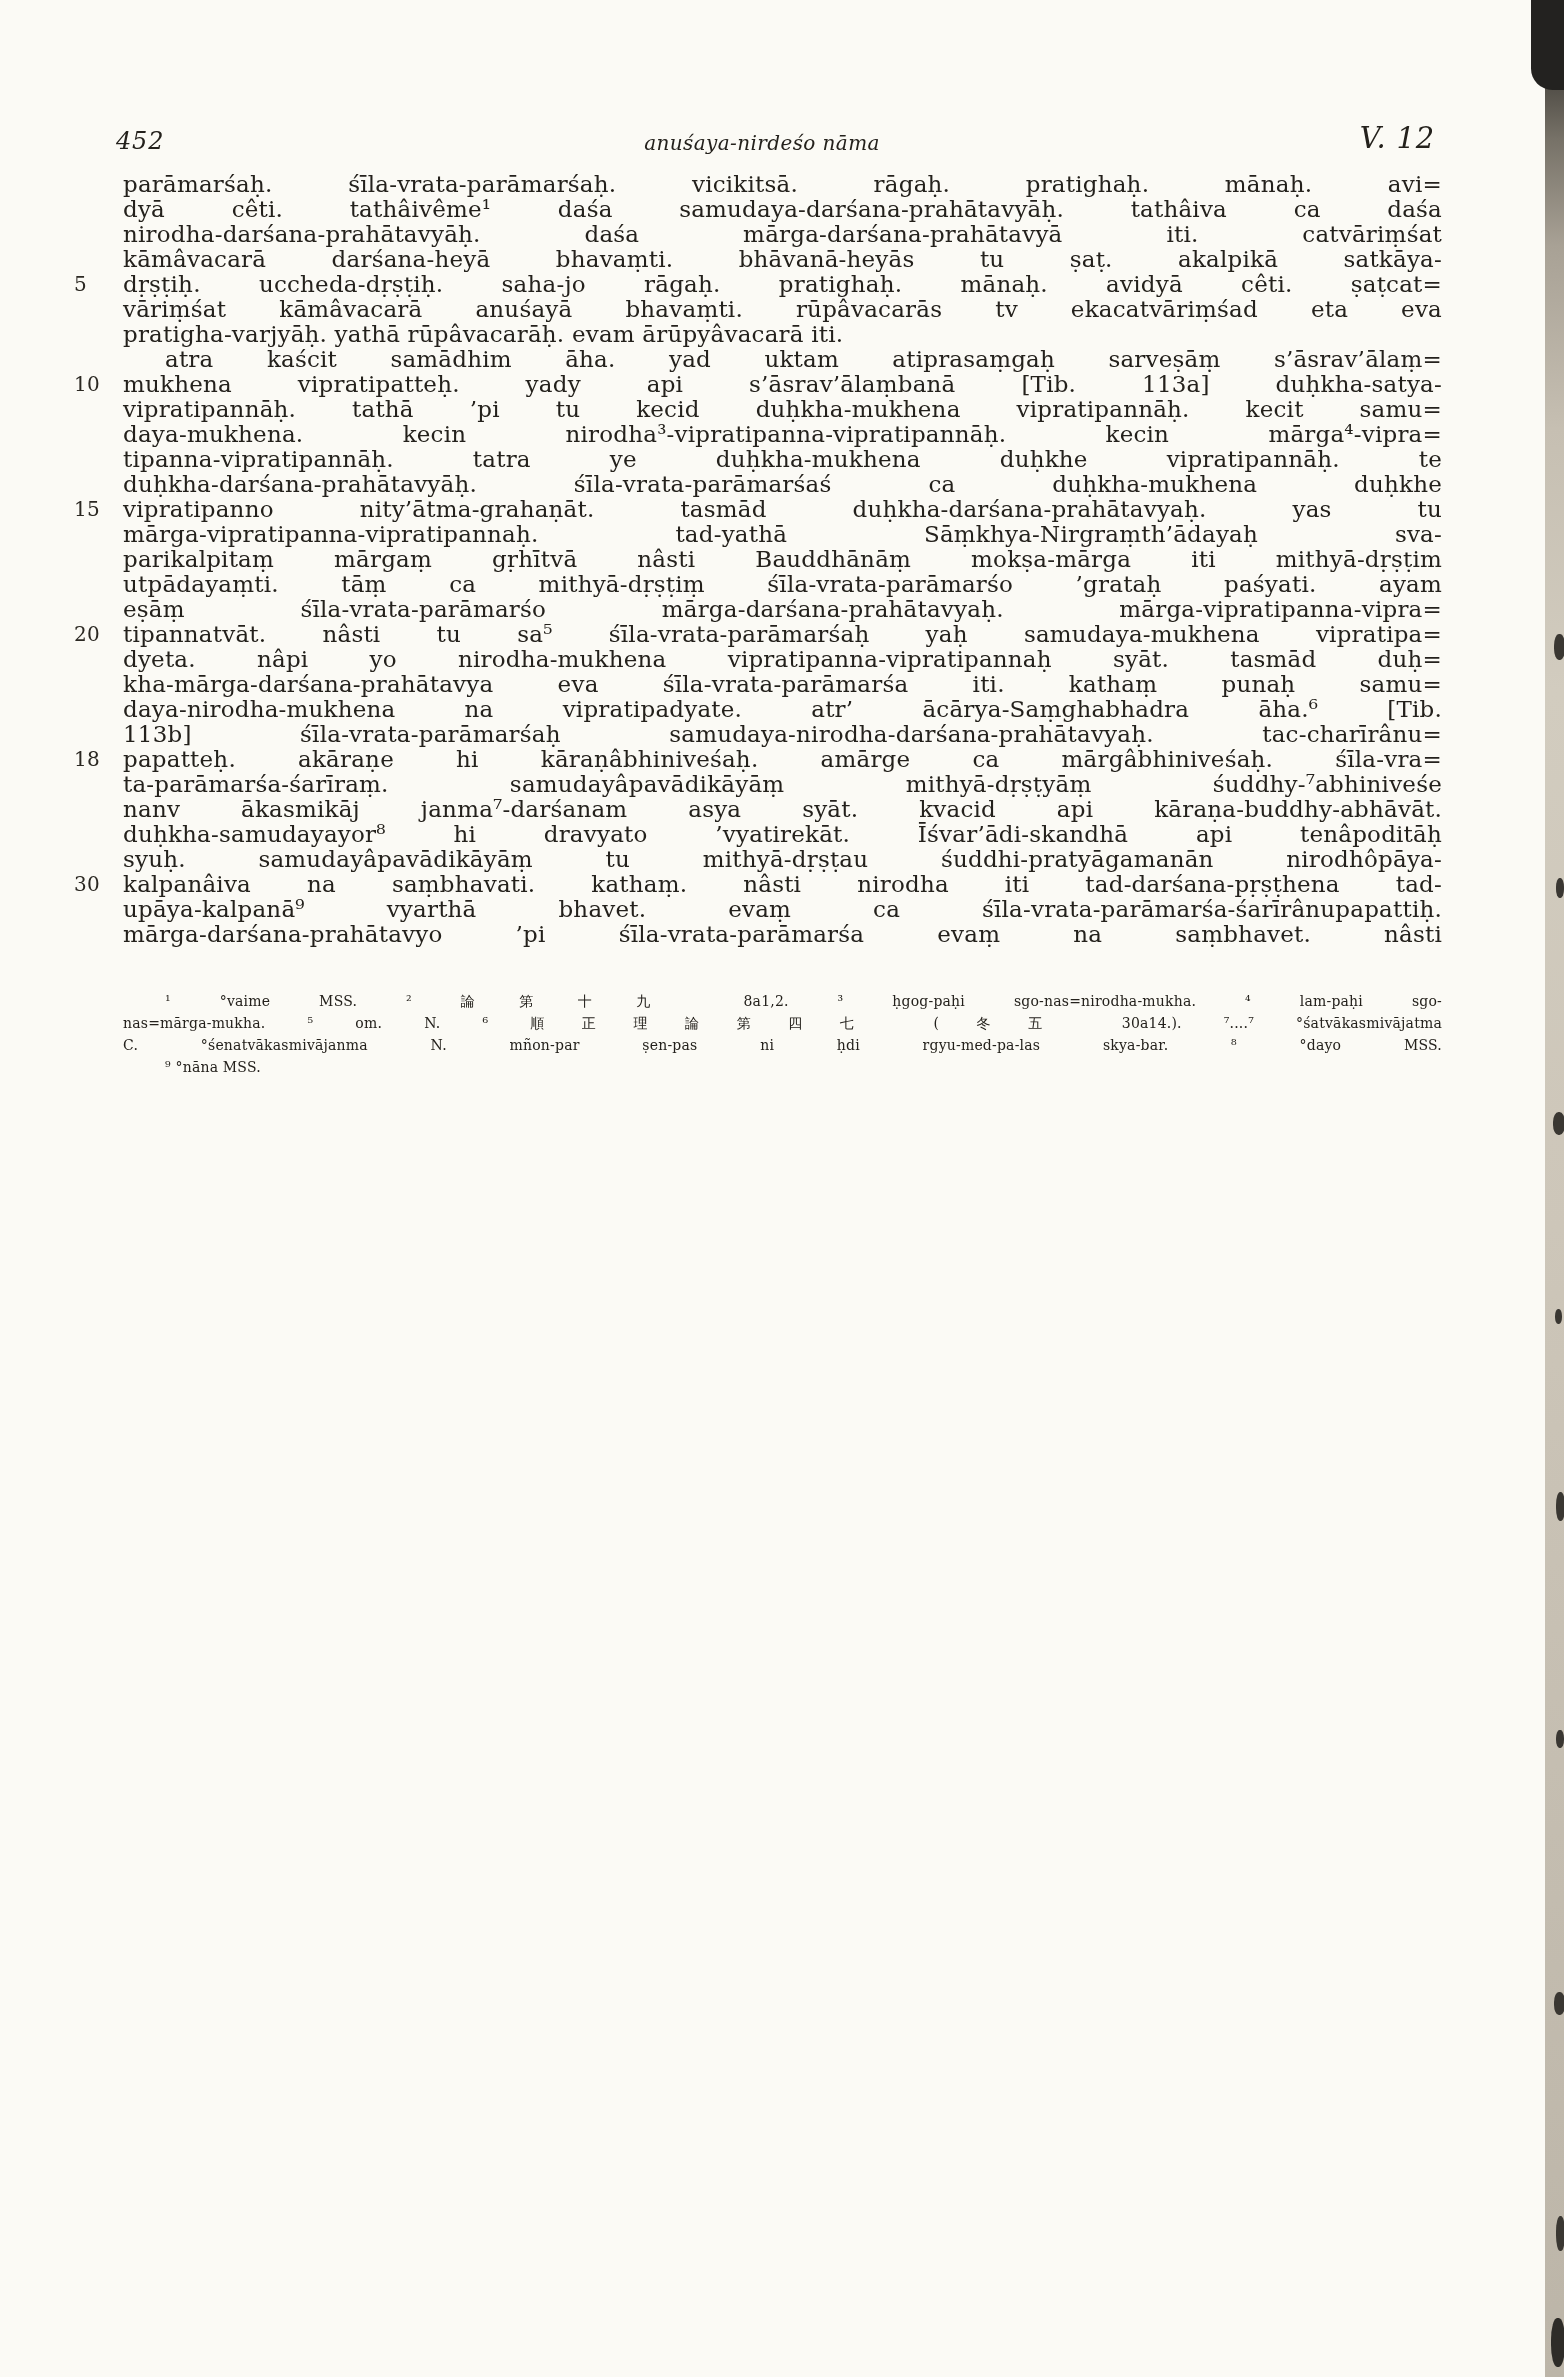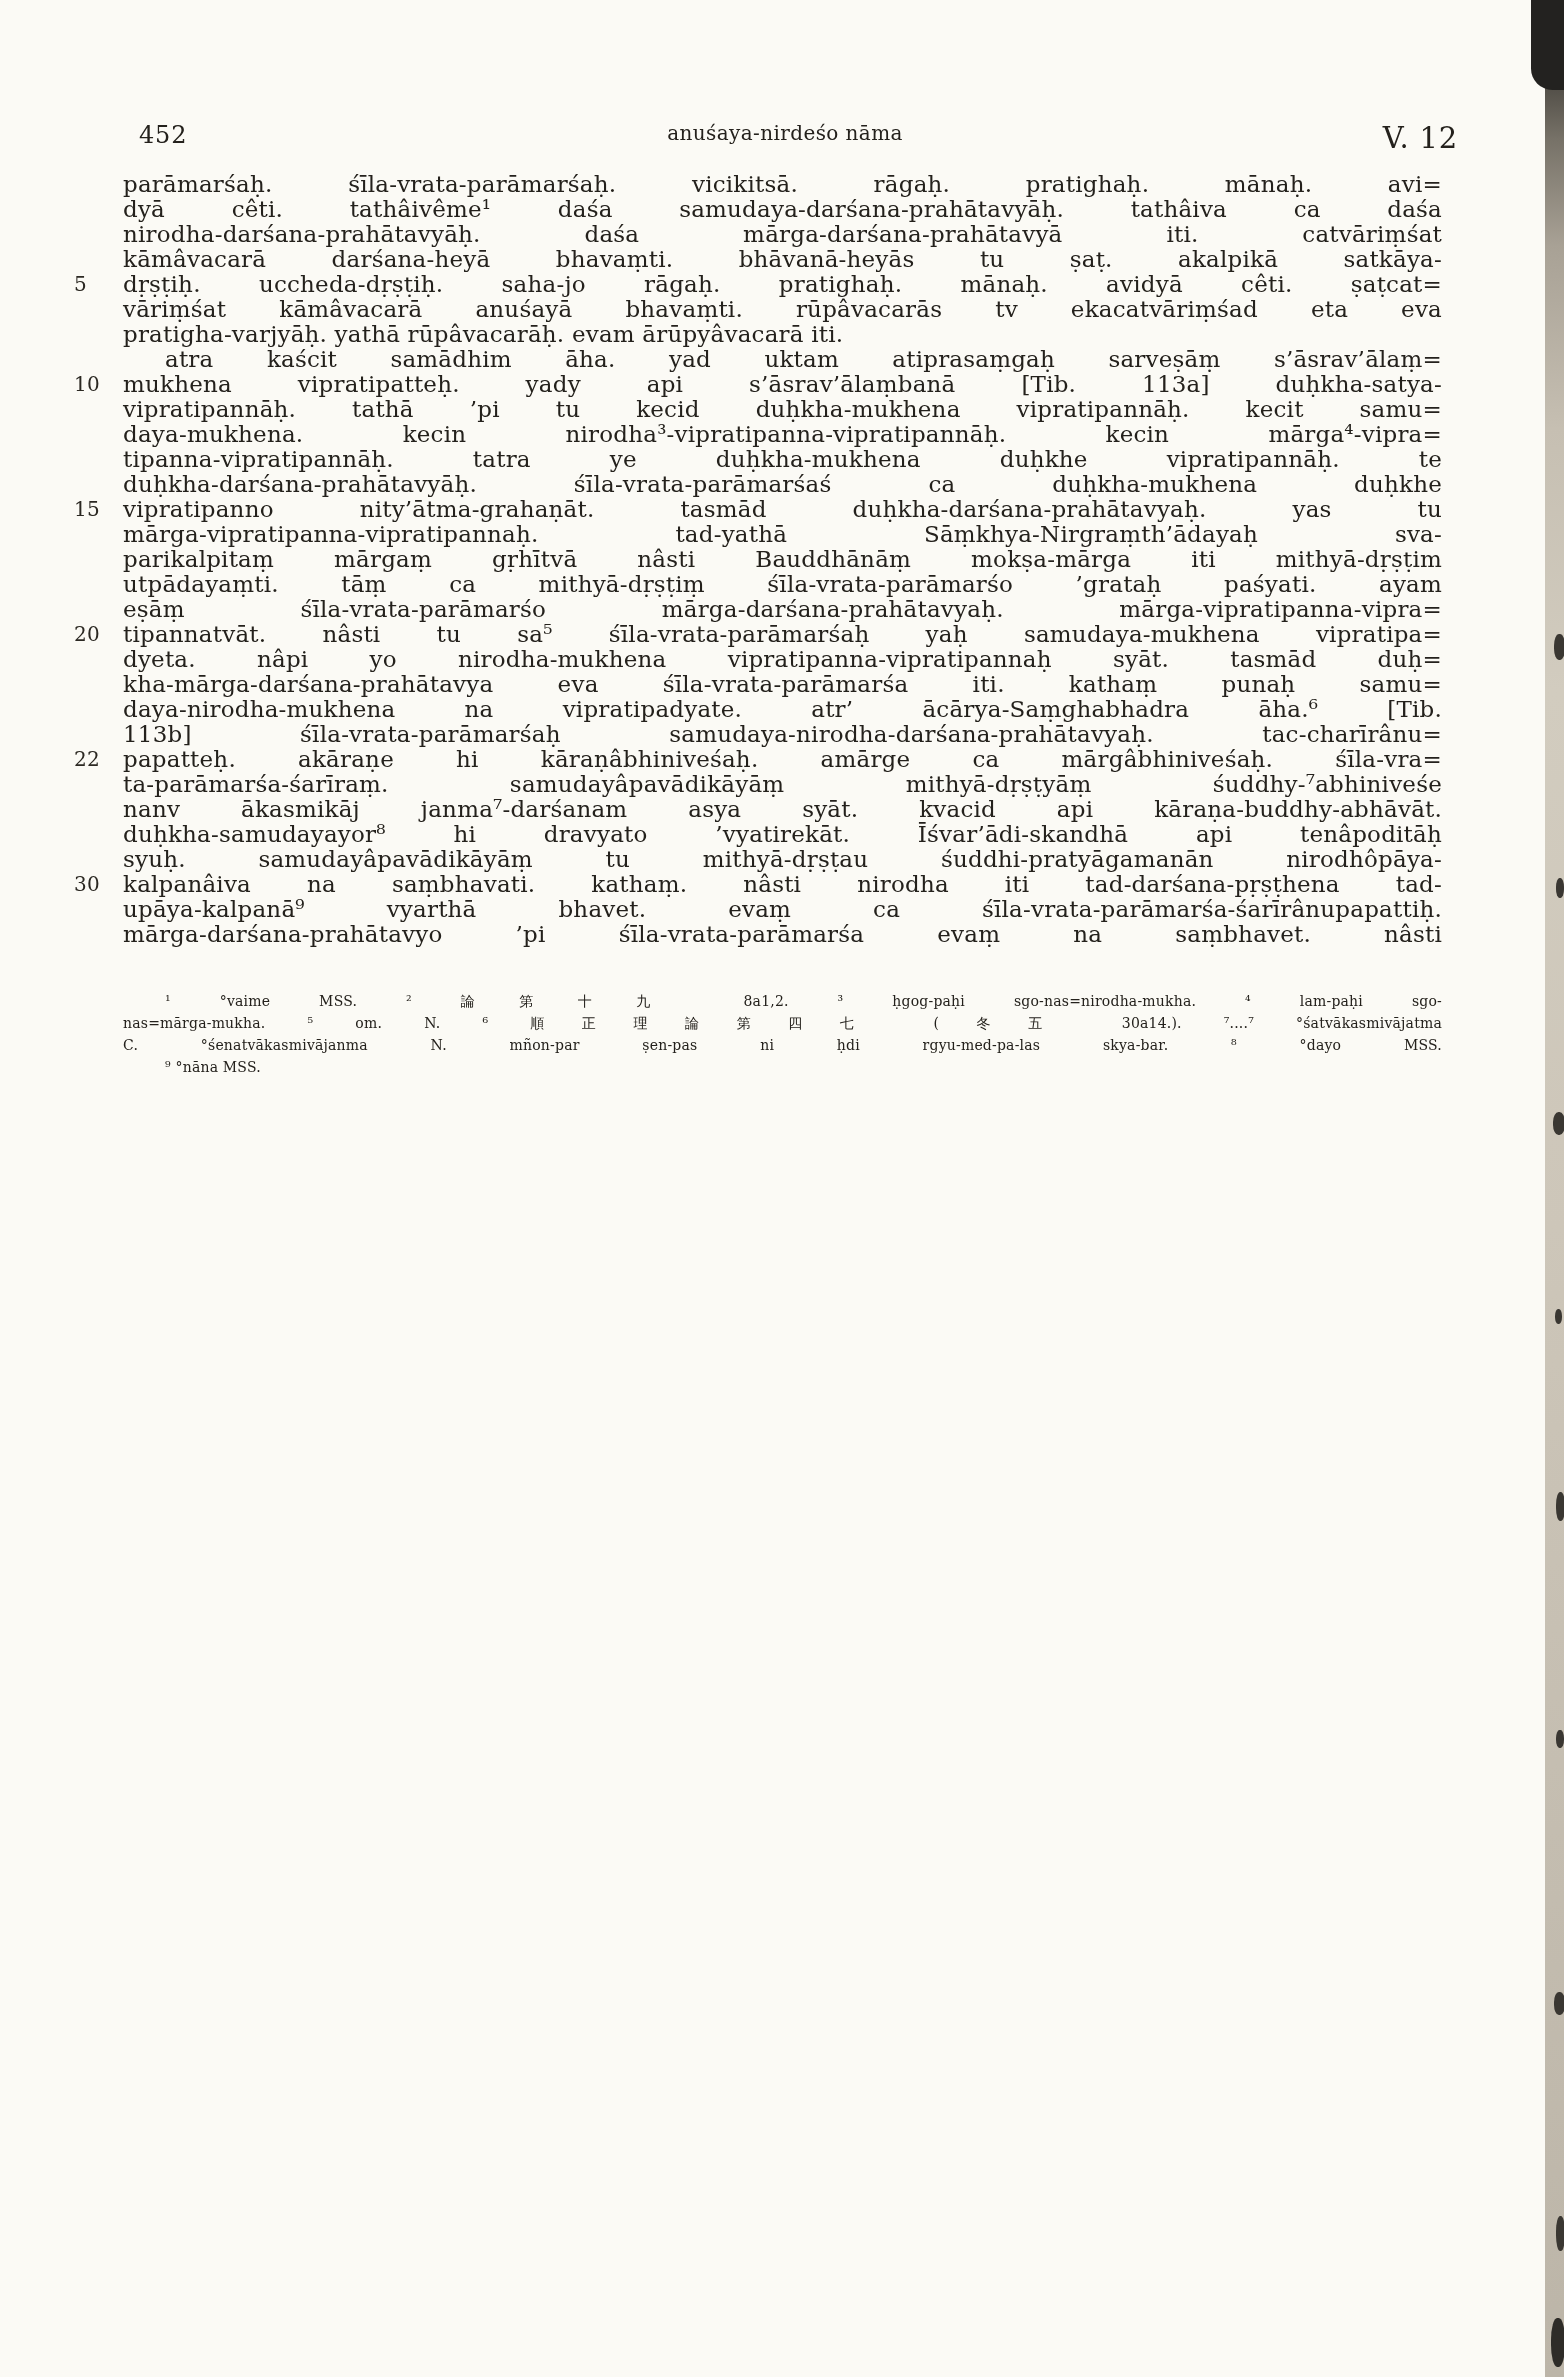--- a/index.html
+++ b/index.html
@@ -11,22 +11,22 @@
     margin: 0 auto;
     background: var(--paper, #fbfaf5);
     color: var(--ink, #24211c);
     font-family: "DejaVu Serif", "Liberation Serif", serif;
     overflow: hidden;
   }
 
   
   .header {
     position: absolute;
-    top: 121px; left: 139px; width: 1319px;
-    display: flex; justify-content: space-between; align-items: flex-start;
+    top: 121px; left: 116px; width: 1319px;
+    display: flex; justify-content: space-between; align-items: flex-end; font-style: italic;
   }
   .pgnum  { font-size: 24px; letter-spacing: 0.8px; }
   .runtitle { font-size: 20px; letter-spacing: 0.4px; }
   .secref { font-size: 29px; letter-spacing: 0.8px; }
 
   
   .body-text {
     position: absolute;
     top: 172px; left: 123px; width: 1319px;
   }
@@ -121,21 +121,21 @@
     <div class="line"><span class="lineno">15</span><span class="ltext">vipratipanno nity’ātma-grahaṇāt. tasmād duḥkha-darśana-prahātavyaḥ. yas tu</span></div>
     <div class="line"><span class="ltext">mārga-vipratipanna-vipratipannaḥ. tad-yathā Sāṃkhya-Nirgraṃth’ādayaḥ sva-</span></div>
     <div class="line"><span class="ltext">parikalpitaṃ mārgaṃ gṛhītvā nâsti Bauddhānāṃ mokṣa-mārga iti mithyā-dṛṣṭim</span></div>
     <div class="line"><span class="ltext">utpādayaṃti. tāṃ ca mithyā-dṛṣṭiṃ śīla-vrata-parāmarśo ’grataḥ paśyati. ayam</span></div>
     <div class="line"><span class="ltext">eṣāṃ śīla-vrata-parāmarśo mārga-darśana-prahātavyaḥ. mārga-vipratipanna-vipra=</span></div>
     <div class="line"><span class="lineno">20</span><span class="ltext">tipannatvāt. nâsti tu sa⁵ śīla-vrata-parāmarśaḥ yaḥ samudaya-mukhena vipratipa=</span></div>
     <div class="line"><span class="ltext">dyeta. nâpi yo nirodha-mukhena vipratipanna-vipratipannaḥ syāt. tasmād duḥ=</span></div>
     <div class="line"><span class="ltext">kha-mārga-darśana-prahātavya eva śīla-vrata-parāmarśa iti. kathaṃ punaḥ samu=</span></div>
     <div class="line"><span class="ltext">daya-nirodha-mukhena na vipratipadyate. atr’ ācārya-Saṃghabhadra āha.⁶ [Tib.</span></div>
     <div class="line"><span class="ltext">113b] śīla-vrata-parāmarśaḥ samudaya-nirodha-darśana-prahātavyaḥ. tac-charīrânu=</span></div>
-    <div class="line"><span class="lineno">22</span><span class="ltext">papatteḥ. akāraṇe hi kāraṇâbhiniveśaḥ. amārge ca mārgâbhiniveśaḥ. śīla-vra=</span></div>
+    <div class="line"><span class="lineno">18</span><span class="ltext">papatteḥ. akāraṇe hi kāraṇâbhiniveśaḥ. amārge ca mārgâbhiniveśaḥ. śīla-vra=</span></div>
     <div class="line"><span class="ltext">ta-parāmarśa-śarīraṃ. samudayâpavādikāyāṃ mithyā-dṛṣṭyāṃ śuddhy-⁷abhiniveśe</span></div>
     <div class="line"><span class="ltext">nanv ākasmikāj janma⁷-darśanam asya syāt. kvacid api kāraṇa-buddhy-abhāvāt.</span></div>
     <div class="line"><span class="ltext">duḥkha-samudayayor⁸ hi dravyato ’vyatirekāt. Īśvar’ādi-skandhā api tenâpoditāḥ</span></div>
     <div class="line"><span class="ltext">syuḥ. samudayâpavādikāyāṃ tu mithyā-dṛṣṭau śuddhi-pratyāgamanān nirodhôpāya-</span></div>
     <div class="line"><span class="lineno">30</span><span class="ltext">kalpanâiva na saṃbhavati. kathaṃ. nâsti nirodha iti tad-darśana-pṛṣṭhena tad-</span></div>
     <div class="line"><span class="ltext">upāya-kalpanā⁹ vyarthā bhavet. evaṃ ca śīla-vrata-parāmarśa-śarīrânupapattiḥ.</span></div>
     <div class="line"><span class="ltext">mārga-darśana-prahātavyo ’pi śīla-vrata-parāmarśa evaṃ na saṃbhavet. nâsti</span></div>
   </div>
 
   <div class="fnotes">

